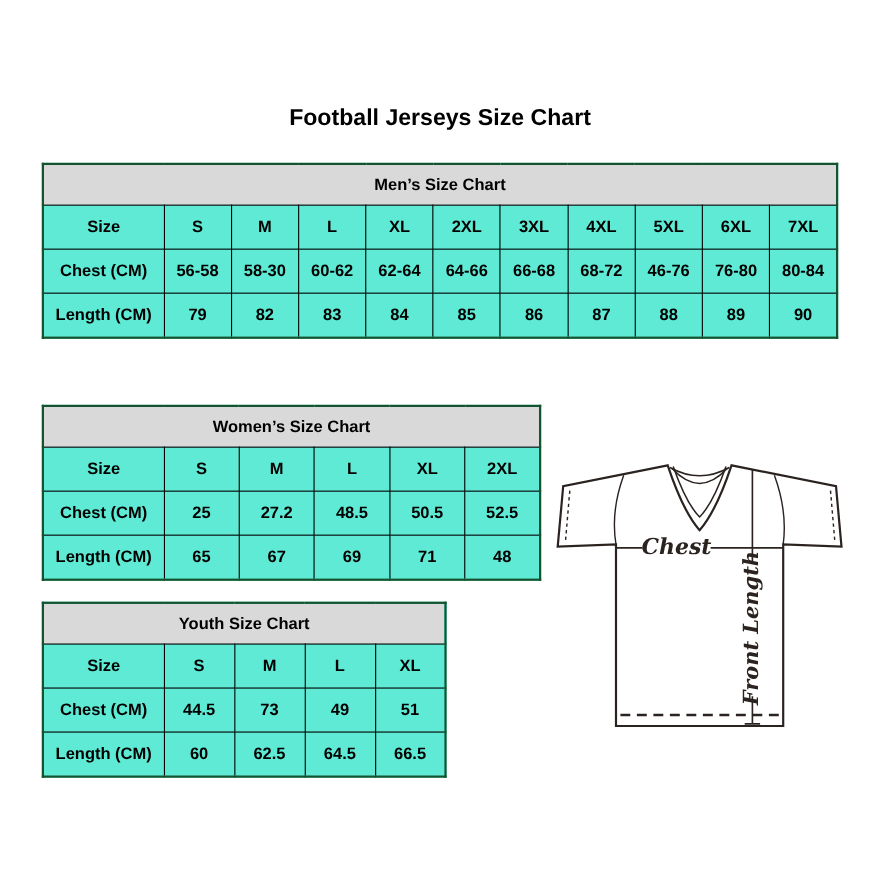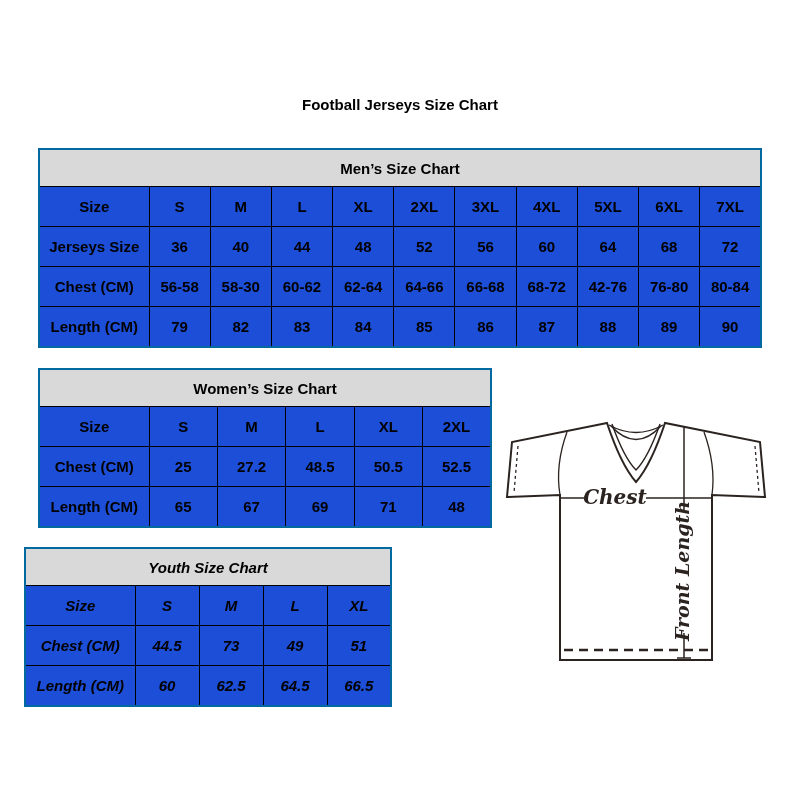--- a/index.html
+++ b/index.html
@@ -1,28 +1,28 @@
 <!DOCTYPE html>
 <html style="--header-bg: #d9d9d9; --border: #000000; --jersey-stroke: #2b2320;"><head>
 <meta charset="utf-8">
 <style>
   html,body{margin:0;padding:0;background:#fff;}
   .page{position:relative;width:800px;height:800px;background:#fff;overflow:hidden;
         font-family:"Liberation Sans",sans-serif;color:#000;}
   .title{position:absolute;left:0;right:0;top:96px;text-align:center;
-         font-size:15px;font-weight:bold;letter-spacing:0px;}
+         font-size:21px;font-weight:bold;letter-spacing:0px;}
   table.size-table{position:absolute;border-collapse:collapse;table-layout:fixed;
-         background:#1d4ed8;border:2px solid #0369a1;}
+         background:#5eead4;border:2px solid #14532d;}
   table.size-table td{border:1px solid #000;text-align:center;vertical-align:middle;
          font-weight:bold;font-size:15px;padding:0;overflow:hidden;}
   td.tbl-head{background:var(--header-bg,#d9d9d9);height:36px;font-size:17px;}
   td.cell{height:39px;}
   .men-table{left:38px;top:148px;width:724px;}
   .women-table{left:38px;top:368px;width:454px;padding-left:37px;}
-  .youth-table{left:24px;top:547px;width:368px;font-style:italic;}
+  .youth-table{left:38px;top:547px;width:368px;}
   .jersey{position:absolute;left:505px;top:410px;}
   .jline{fill:none;stroke:var(--jersey-stroke,#2b2320);}
   .jbody{fill:#fff;stroke:var(--jersey-stroke,#2b2320);stroke-width:2;stroke-linejoin:miter;}
   .jersey-label{fill:var(--jersey-stroke,#2b2320);stroke:none;
          font-family:"DejaVu Serif",serif;font-style:italic;font-weight:bold;}
 </style>
 </head>
 <body>
 
 <div class="page">
@@ -54,42 +54,29 @@
           <td class="cell">L</td>
           <td class="cell">XL</td>
           <td class="cell">2XL</td>
           <td class="cell">3XL</td>
           <td class="cell">4XL</td>
           <td class="cell">5XL</td>
           <td class="cell">6XL</td>
           <td class="cell">7XL</td>
         </tr>
         <tr>
-          <td class="cell rowlabel">Jerseys Size</td>
-          <td class="cell">36</td>
-          <td class="cell">40</td>
-          <td class="cell">44</td>
-          <td class="cell">48</td>
-          <td class="cell">52</td>
-          <td class="cell">56</td>
-          <td class="cell">60</td>
-          <td class="cell">64</td>
-          <td class="cell">68</td>
-          <td class="cell">72</td>
-        </tr>
-        <tr>
           <td class="cell rowlabel">Chest (CM)</td>
           <td class="cell">56-58</td>
           <td class="cell">58-30</td>
           <td class="cell">60-62</td>
           <td class="cell">62-64</td>
           <td class="cell">64-66</td>
           <td class="cell">66-68</td>
           <td class="cell">68-72</td>
-          <td class="cell">42-76</td>
+          <td class="cell">46-76</td>
           <td class="cell">76-80</td>
           <td class="cell">80-84</td>
         </tr>
         <tr>
           <td class="cell rowlabel">Length (CM)</td>
           <td class="cell">79</td>
           <td class="cell">82</td>
           <td class="cell">83</td>
           <td class="cell">84</td>
           <td class="cell">85</td>

